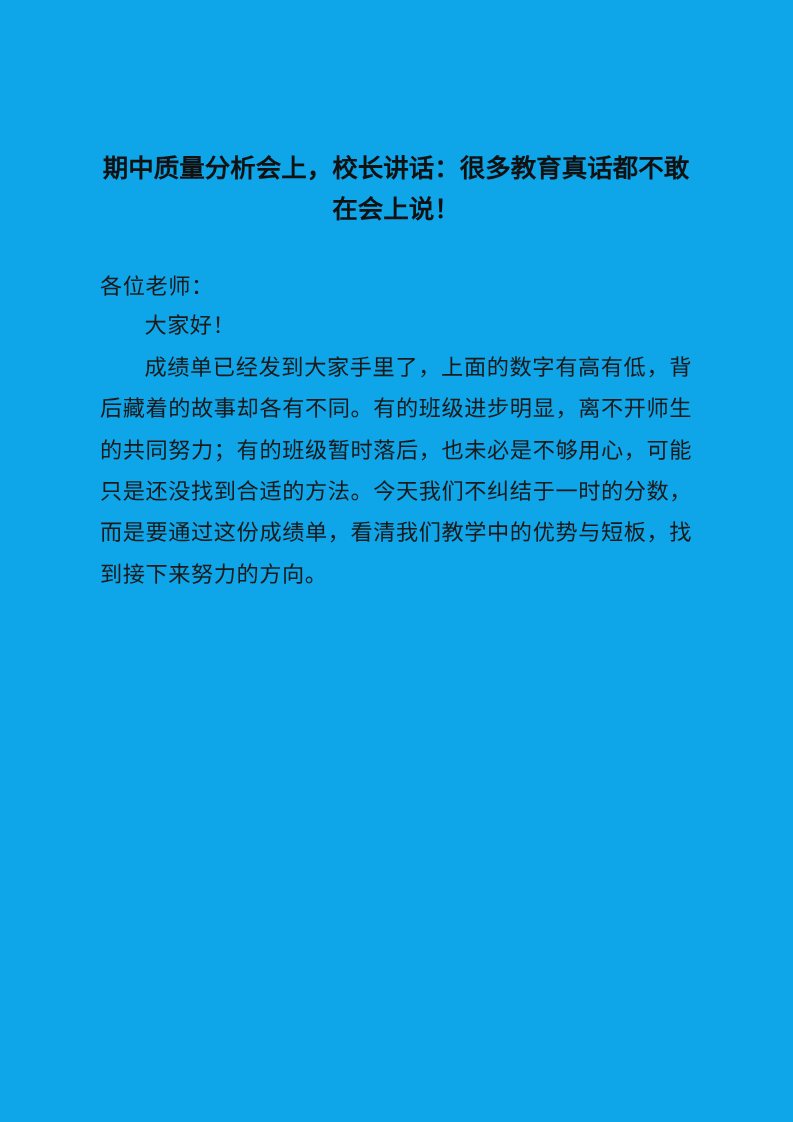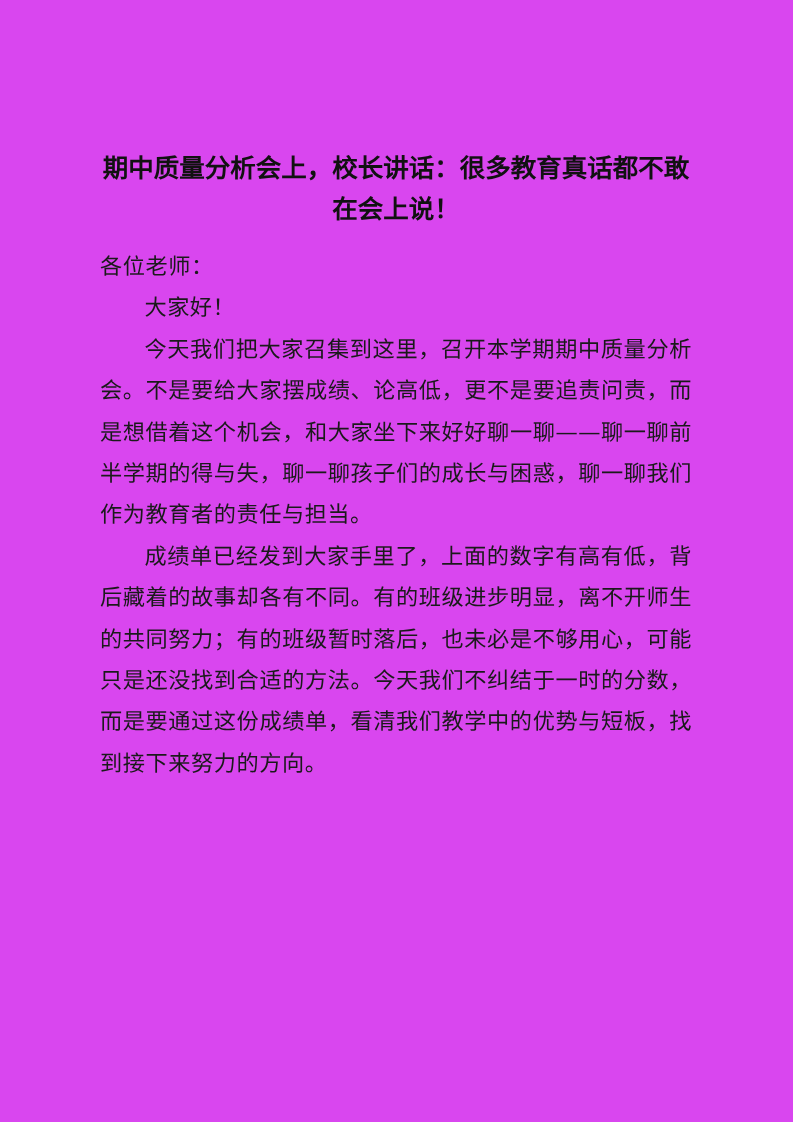--- a/index.html
+++ b/index.html
@@ -15,21 +15,21 @@
     font-family: "DejaVu Serif", "Liberation Serif", serif;
     color: #000000;
     -webkit-font-smoothing: antialiased;
   }
 
   .page {
     position: relative;
     width: 793px;
     height: 1122px;
     box-sizing: border-box;
-    background: #d946ef;
+    background: #0ea5e9;
   }
 
   .content {
     position: absolute;
     left: 100px;
     top: 0;
     width: 592px;
   }
 
   .doc-title {
@@ -41,60 +41,60 @@
     line-height: 41px;
     text-align: center;
     letter-spacing: 0px;
     color: #111111;
     padding-top: 148px;
     white-space: normal;
     word-break: break-all;
   }
 
   .body-block {
-    margin-top: 16px;
+    margin-top: 36px;
   }
 
   .para {
     margin: 0;
     padding: 0;
     font-family: "DejaVu Serif", "Liberation Serif", serif;
     font-size: 22.2px;
     line-height: 41.4px;
     color: #1a1a1a;
     text-align: justify;
     text-justify: inter-ideograph;
     word-break: break-all;
     letter-spacing: 0.55px;
     font-weight: 400;
   }
 
   .para.indent {
     text-indent: 2em;
+    font-family: Liberation Mono, monospace;
   }
 
   .para.noindent {
     text-indent: 0;
   }
 </style>
 </head>
 <body>
 
 <div class="page">
   <div class="content">
 
     <h1 class="doc-title">期中质量分析会上，校长讲话：很多教育真话都不敢在会上说！</h1>
 
     <div class="body-block">
 
       <p class="para noindent">各位老师：</p>
 
       <p class="para indent">大家好！</p>
 
-      <p class="para indent">今天我们把大家召集到这里，召开本学期期中质量分析会。不是要给大家摆成绩、论高低，更不是要追责问责，而是想借着这个机会，和大家坐下来好好聊一聊——聊一聊前半学期的得与失，聊一聊孩子们的成长与困惑，聊一聊我们作为教育者的责任与担当。</p>
 
       <p class="para indent">成绩单已经发到大家手里了，上面的数字有高有低，背后藏着的故事却各有不同。有的班级进步明显，离不开师生的共同努力；有的班级暂时落后，也未必是不够用心，可能只是还没找到合适的方法。今天我们不纠结于一时的分数，而是要通过这份成绩单，看清我们教学中的优势与短板，找到接下来努力的方向。</p>
 
 
 
     </div>
   </div>
 </div>
 
 </body></html>

